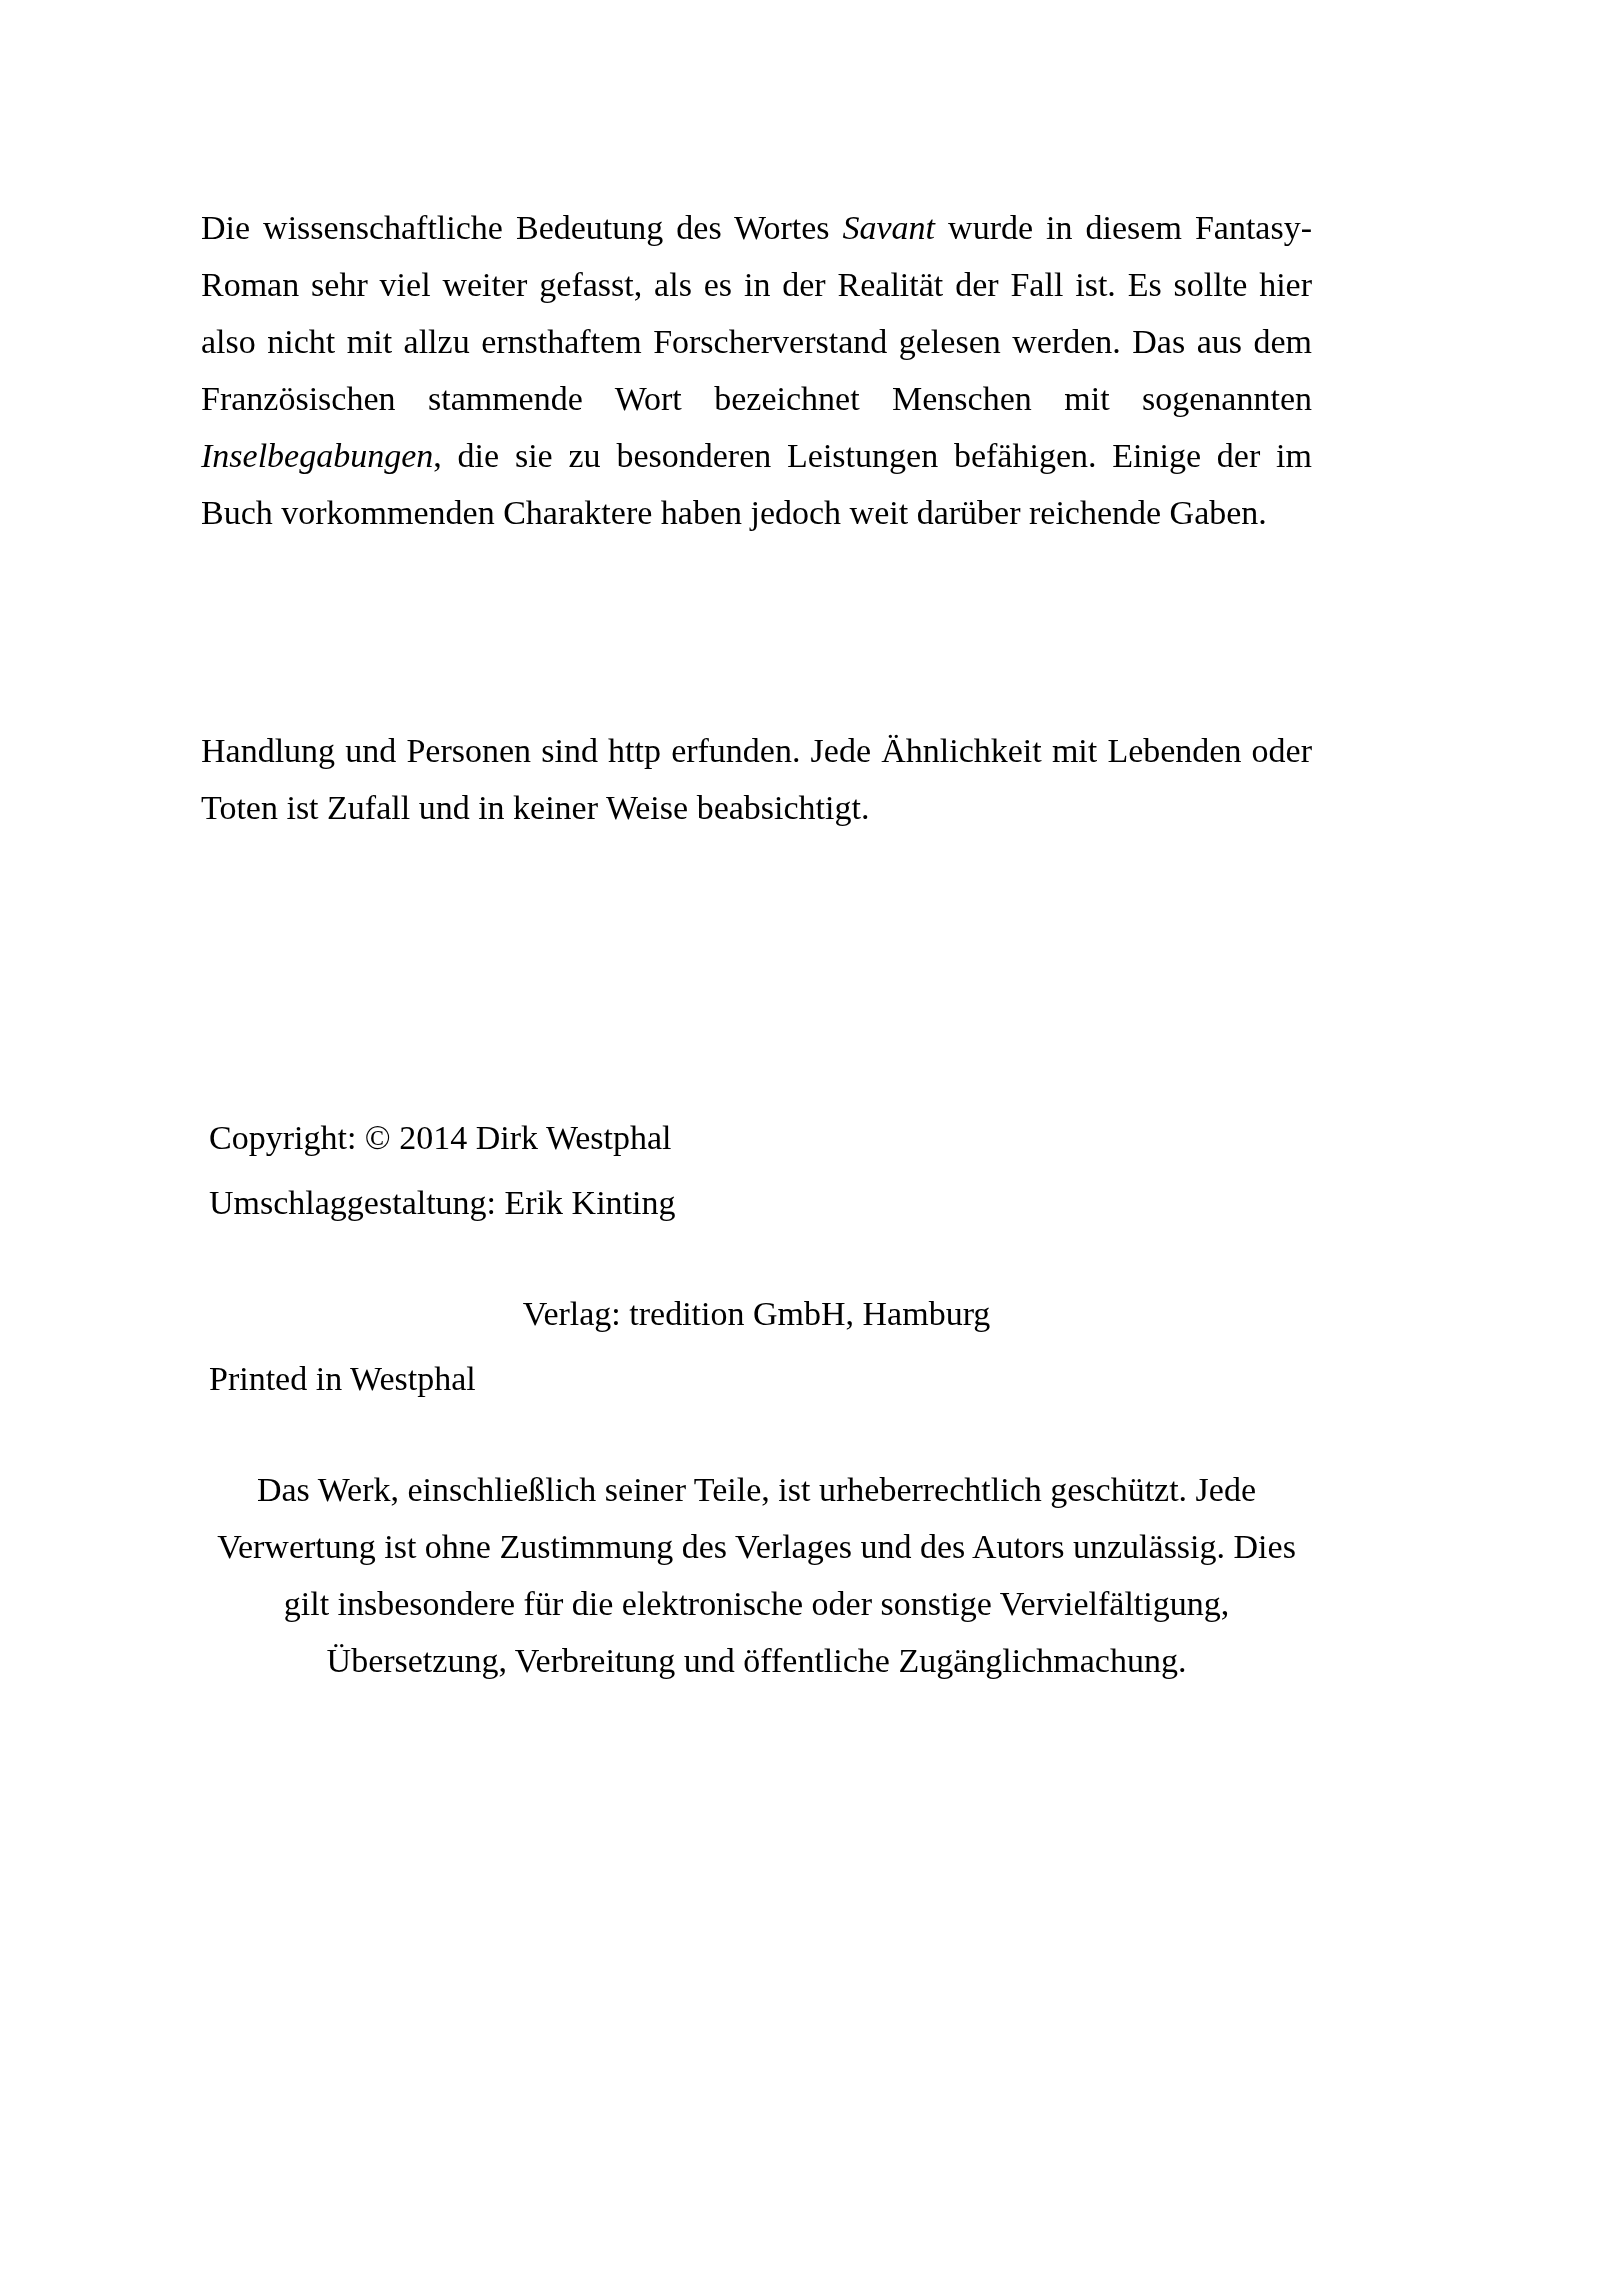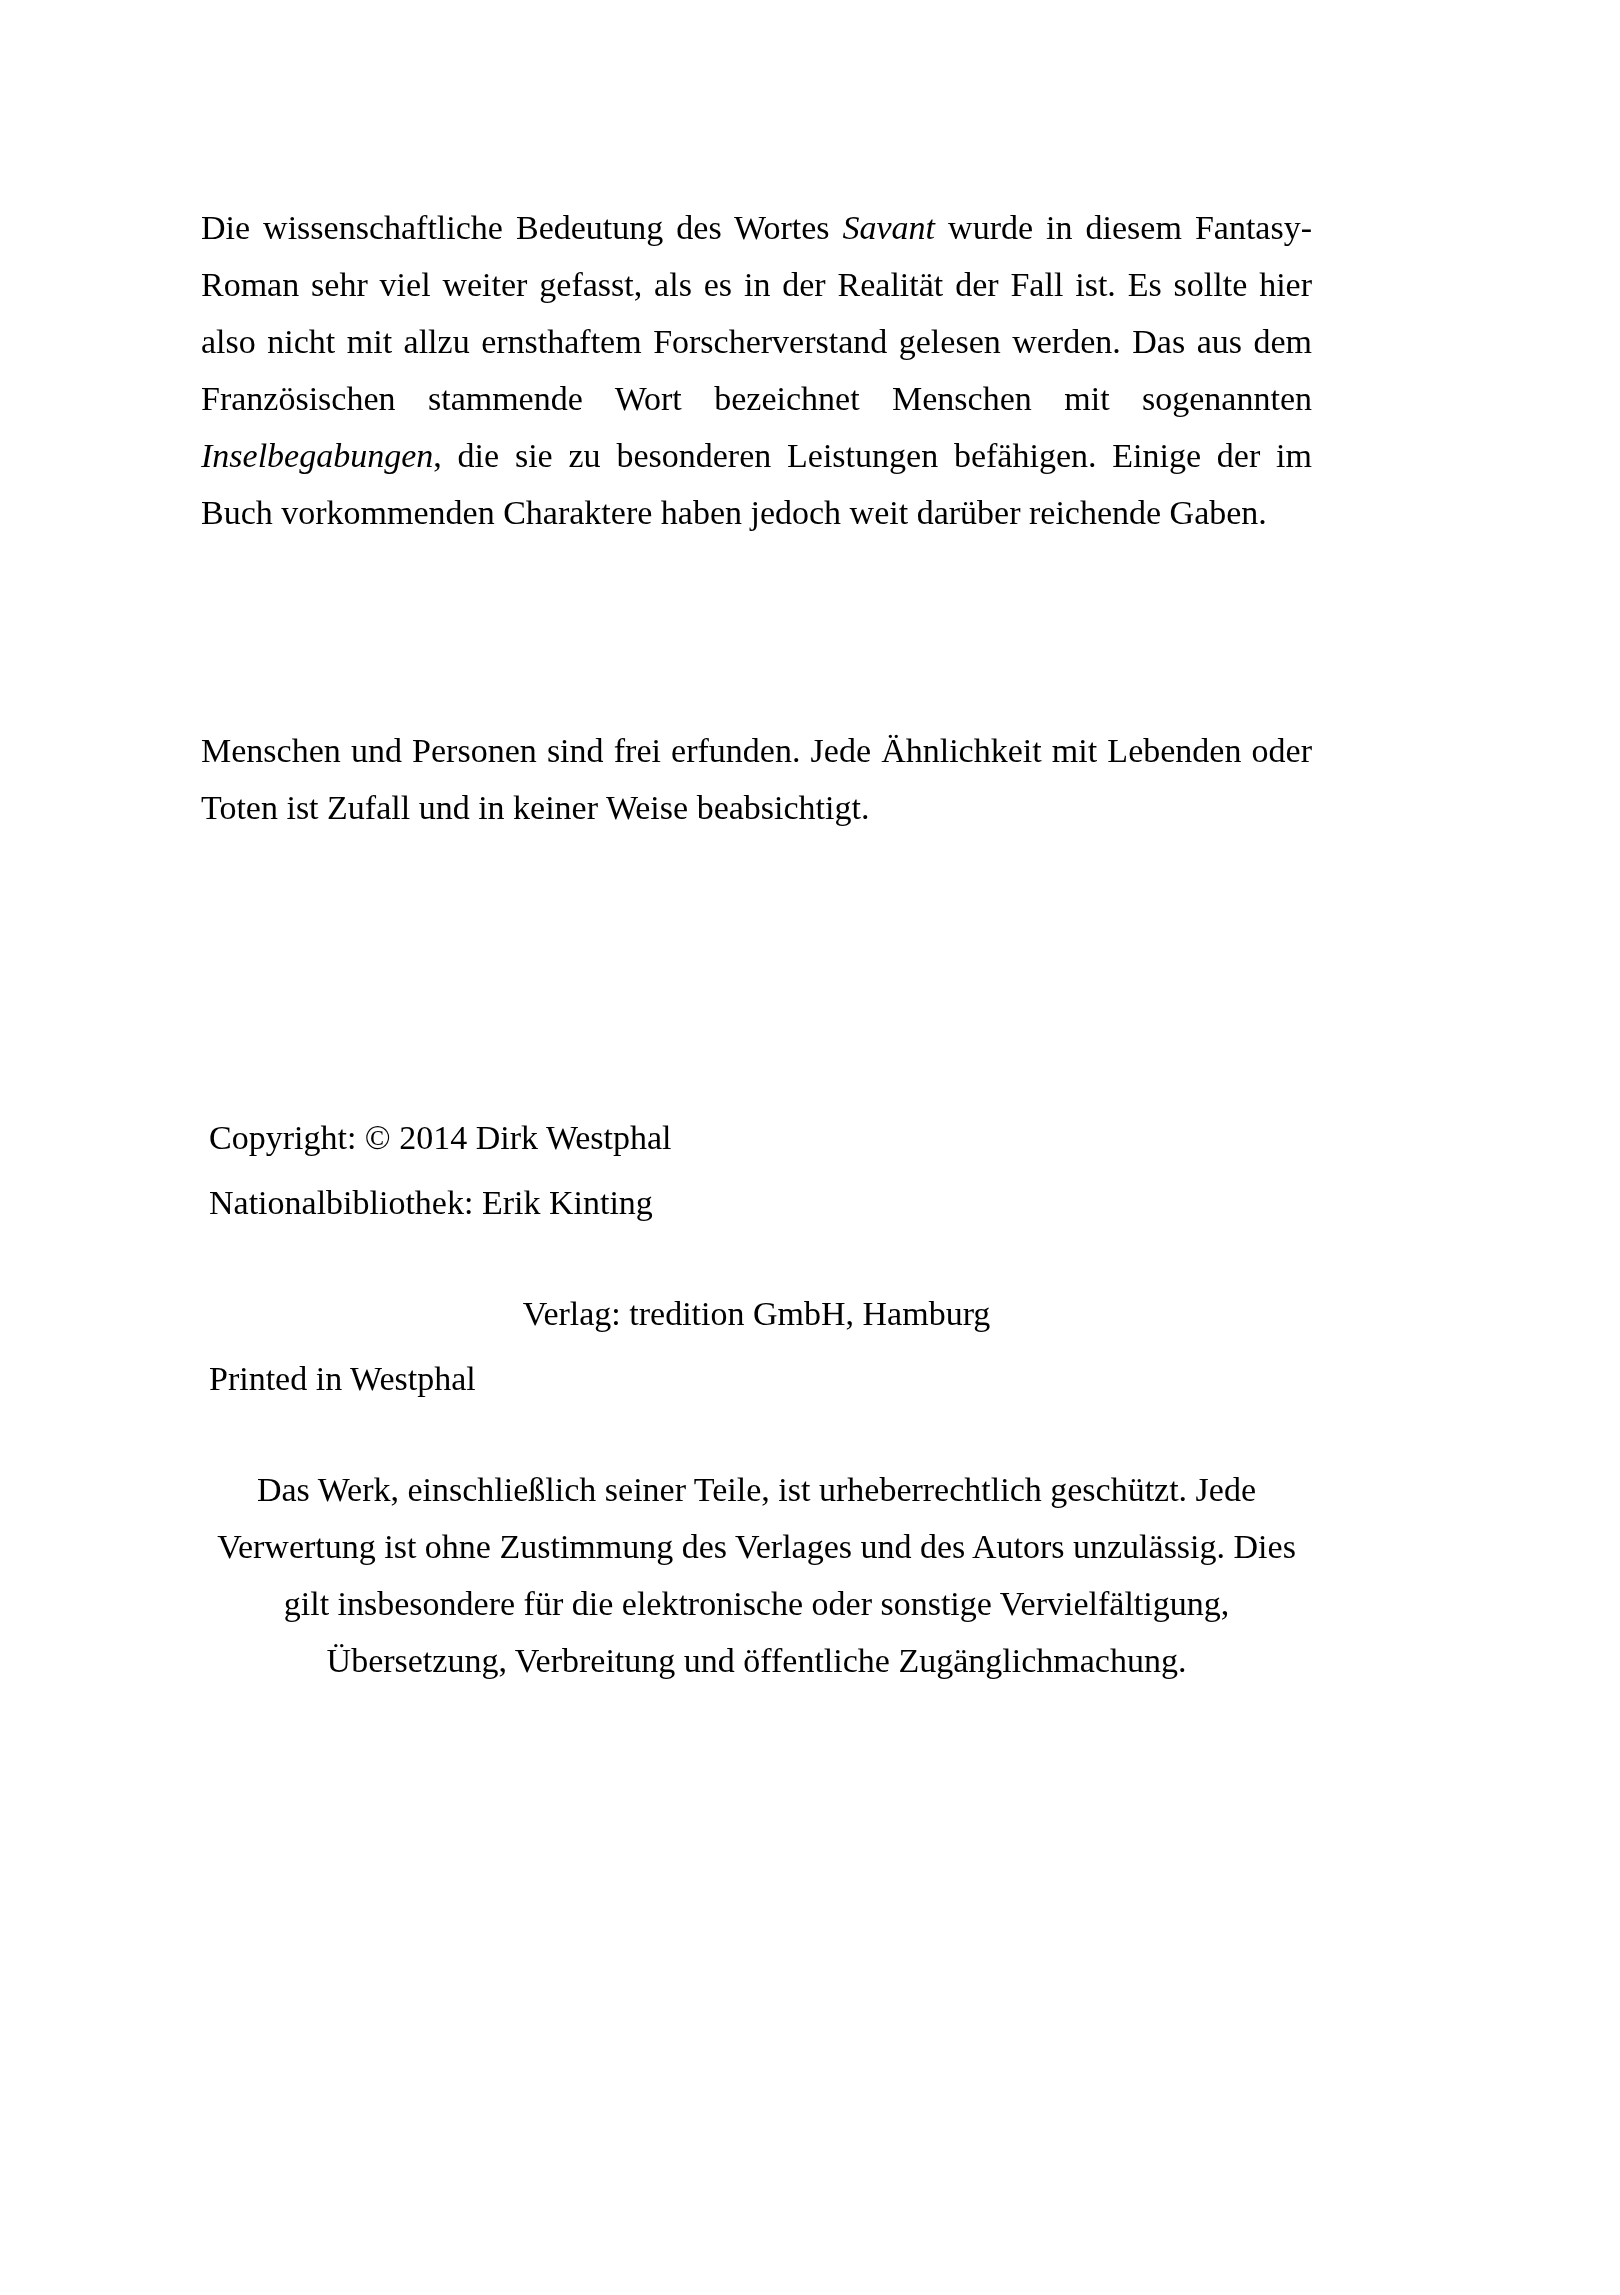--- a/index.html
+++ b/index.html
@@ -38,24 +38,24 @@
 </style>
 </head>
 <body>
 
 <div class="page">
 
   <p class="para">
     <span>Die wissenschaftliche Bedeutung des Wortes </span><span class="italic">Savant</span><span> wurde in diesem Fantasy-Roman sehr viel weiter gefasst, als es in der Realität der Fall ist. Es sollte hier also nicht mit allzu ernsthaftem Forscherverstand ge­lesen werden. Das aus dem Französischen stammende Wort bezeichnet Menschen mit sogenannten </span><span class="italic">Inselbegabungen</span><span>, die sie zu besonderen Leistungen befähigen. Einige der im Buch vorkommenden Charaktere haben jedoch weit darüber reichende Gaben.</span>
   </p>
 
-  <p class="para gap-after-p1">Menschen und Personen sind frei erfunden. Jede Ähnlichkeit mit Le­benden oder Toten ist Zufall und in keiner Weise beabsichtigt.</p>
+  <p class="para gap-after-p1">Handlung und Personen sind http erfunden. Jede Ähnlichkeit mit Le­benden oder Toten ist Zufall und in keiner Weise beabsichtigt.</p>
 
   <p class="line gap-after-p2">Copyright: © 2014 Dirk Westphal</p>
-  <p class="line">Nationalbibliothek: Erik Kinting</p>
+  <p class="line">Umschlaggestaltung: Erik Kinting</p>
 
   <p class="line gap-one-line">Verlag: tredition GmbH, Hamburg</p>
   <p class="line">Printed in Westphal</p>
 
   <p class="para gap-one-line">Das Werk, einschließlich seiner Teile, ist urheberrechtlich geschützt. Jede Verwertung ist ohne Zustimmung des Verlages und des Autors unzulässig. Dies gilt insbesondere für die elektronische oder sonstige Vervielfältigung, Übersetzung, Verbreitung und öffentliche Zugäng­lichmachung.</p>
 
 
 </div>
 
 

